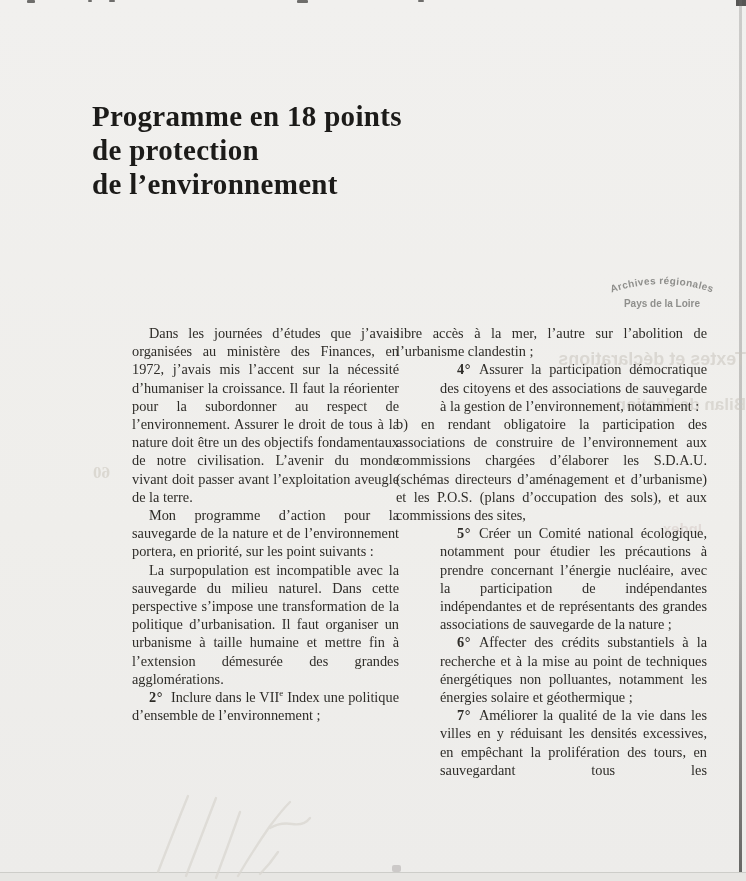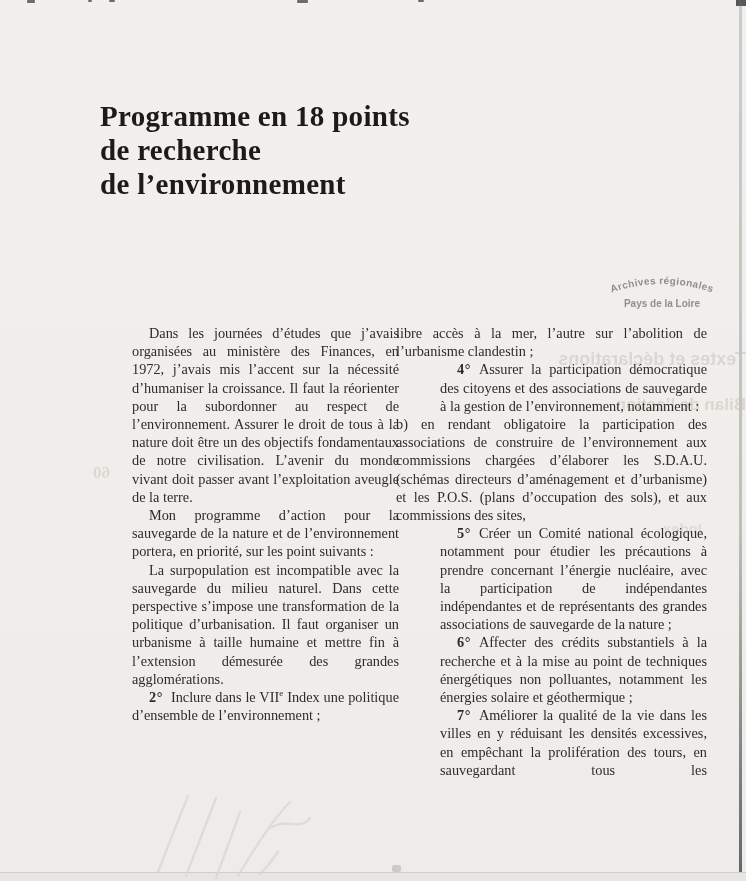--- a/index.html
+++ b/index.html
@@ -8,21 +8,21 @@
     background:linear-gradient(180deg,#f1f0ee 0%,#efeeeb 60%,#edecea 100%);
     font-family:"Liberation Serif", serif;
   }
 
   
   .doc-title {
     position:absolute; left:92px; top:99px;
     font-size:29px; line-height:34px; font-weight:700;
     color:#1c1b19; letter-spacing:0.3px;
   }
-  .doc-title span { display:block;margin-left:8px; }
+  .doc-title span { display:block; }
 
   
   .stamp { position:absolute; left:596px; top:266px; }
 
   
   .col {
     position:absolute; top:324px; width:311px;
     font-size:14.3px; line-height:18.2px; color:#2e2c28;
     text-align:justify;
   }
@@ -89,21 +89,21 @@
       <path d="M 66 108 Q 82 66 96 30"></path>
       <path d="M 96 110 Q 108 78 120 44"></path>
       <path d="M 118 108 Q 132 84 150 58 Q 162 42 170 34"></path>
       <path d="M 140 106 Q 150 96 158 84"></path>
       <path d="M 150 60 q 10 -6 22 -4 q 12 2 18 -6"></path>
     </g>
   </svg>
 
   <h1 class="doc-title" style="margin:0;font-size:29px;">
     <span>Programme en 18 points</span>
-    <span>de recherche</span>
+    <span>de protection</span>
     <span>de l’environnement</span>
   </h1>
 
   <div class="stamp">
     <svg width="132" height="48" viewBox="0 0 132 48">
       <defs>
         <path id="stamp-arc" d="M 6 30 Q 66 6 126 30"></path>
       </defs>
       <text font-family="Liberation Sans, sans-serif" font-size="10" font-weight="bold" fill="#8f8f8c" letter-spacing="0.4">
         <textPath href="#stamp-arc" startOffset="50%" text-anchor="middle">Archives régionales</textPath>

